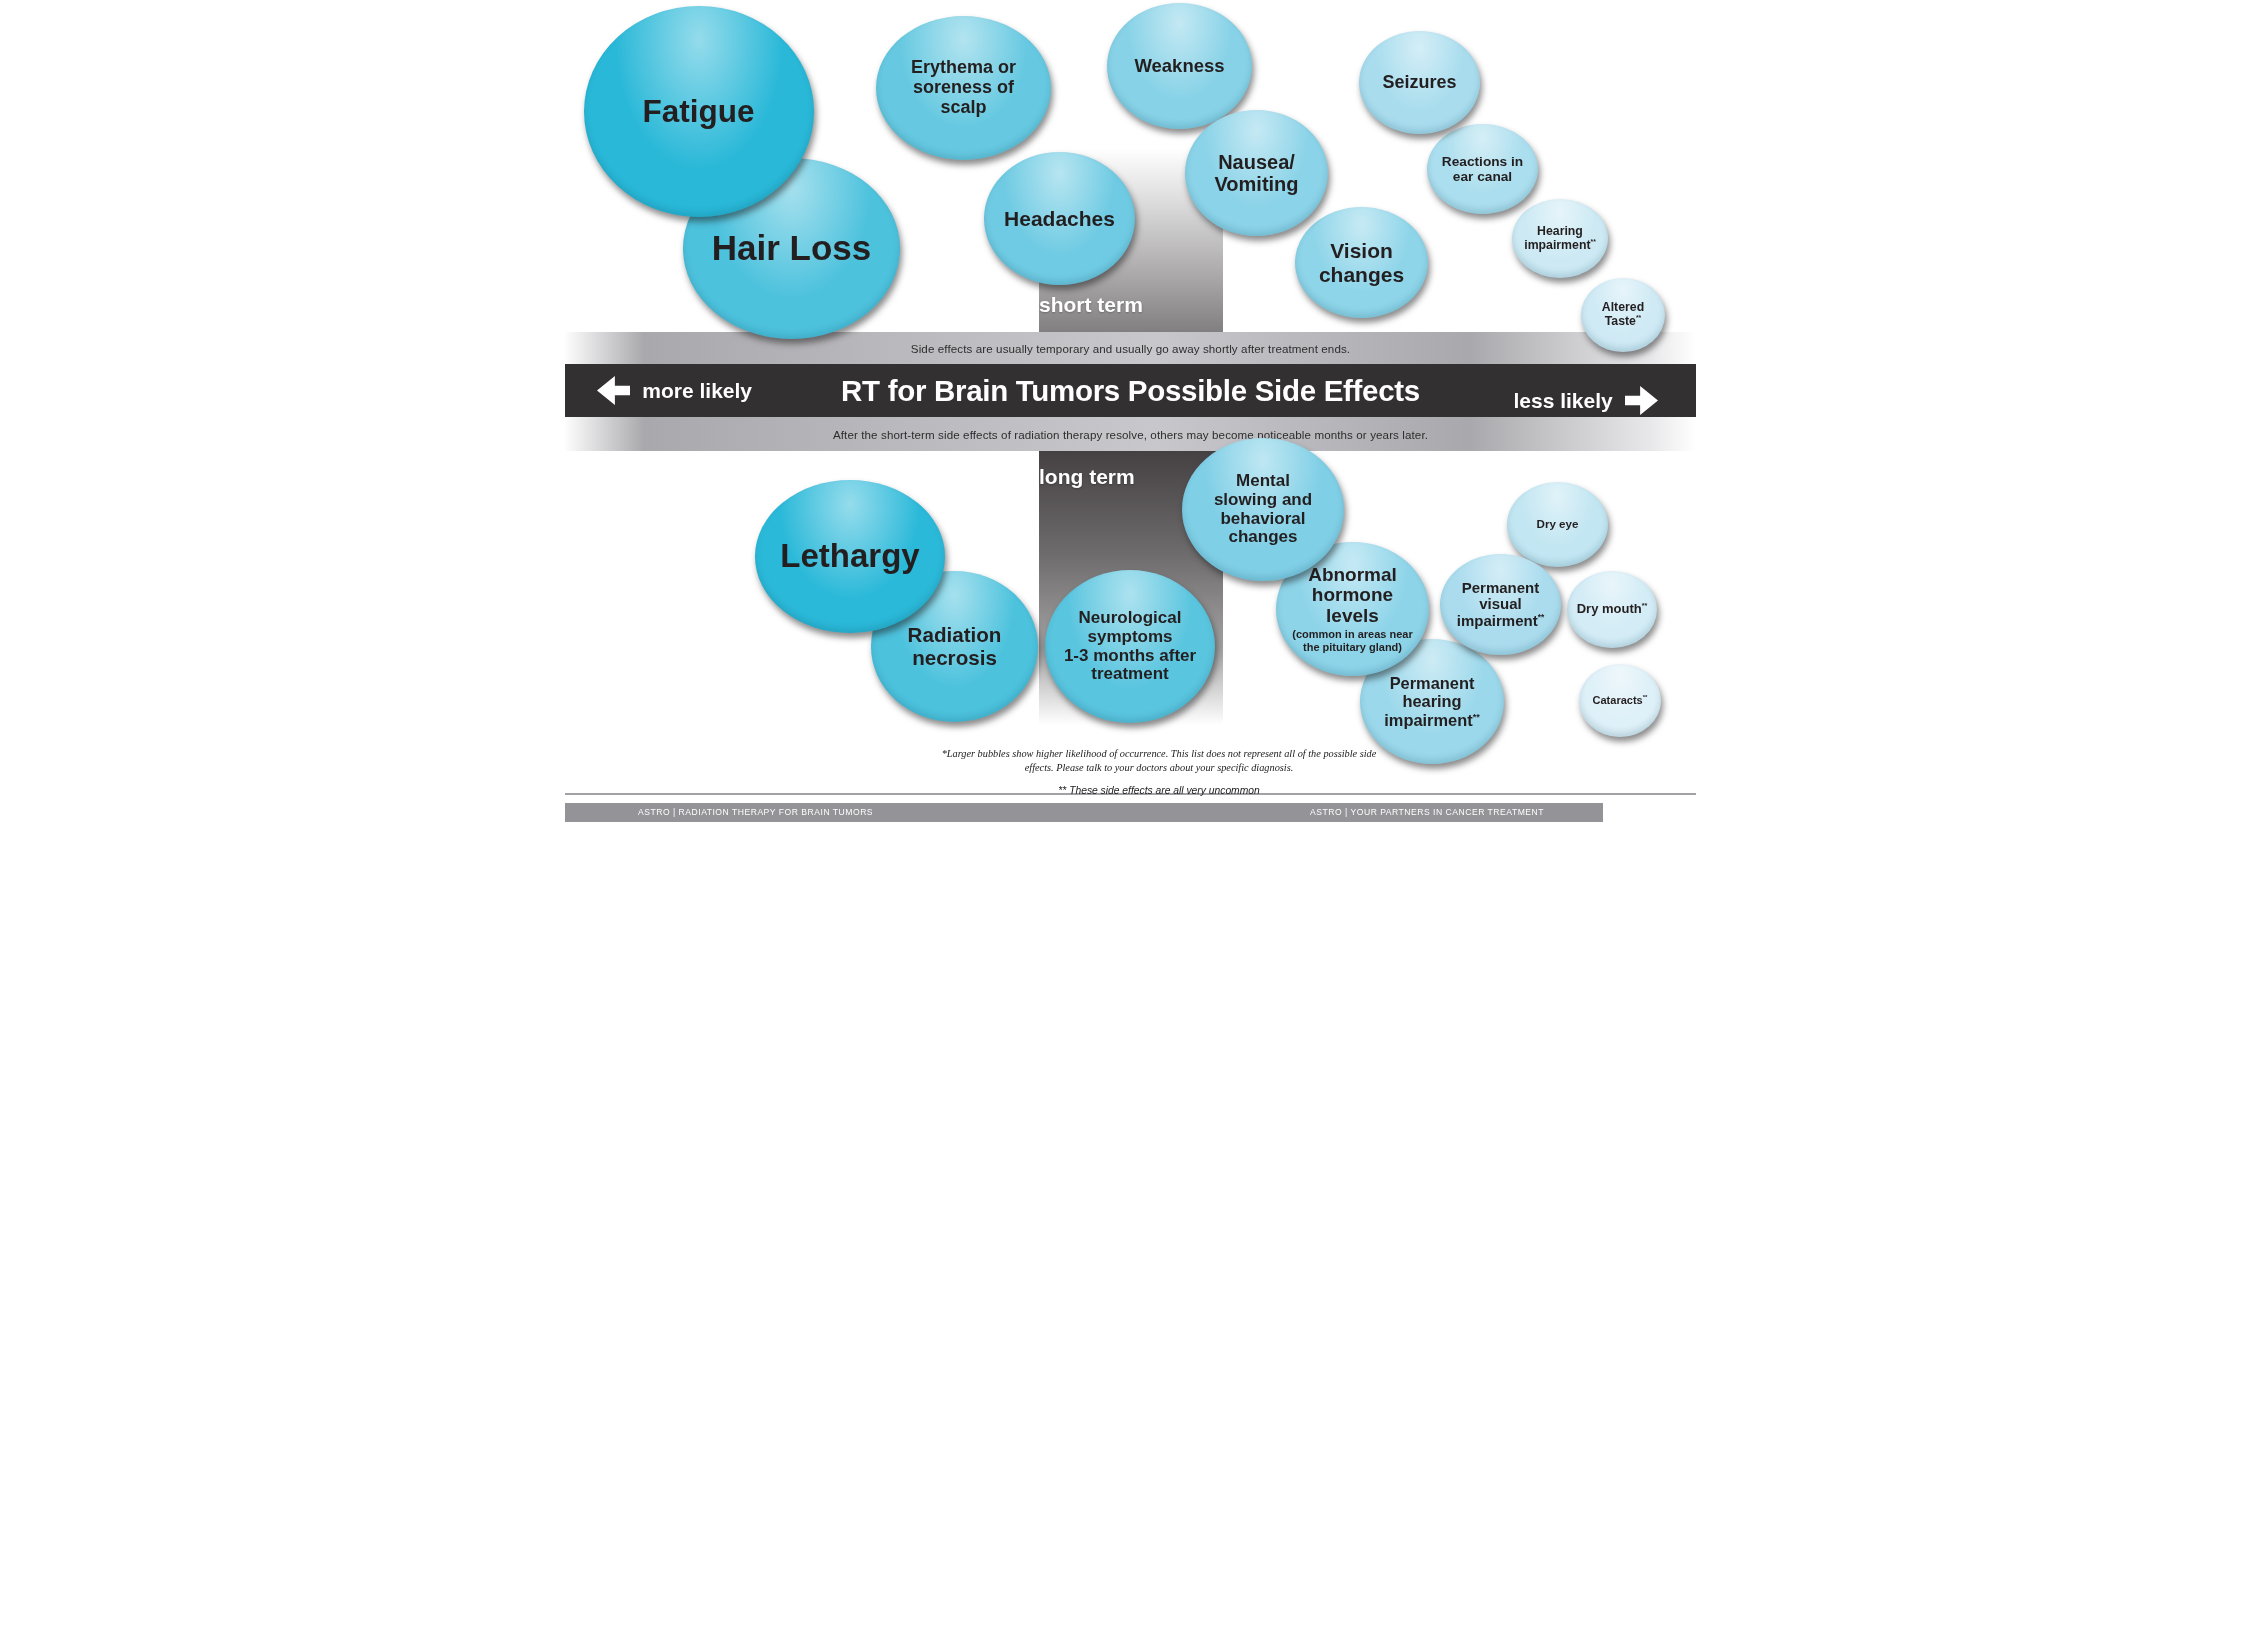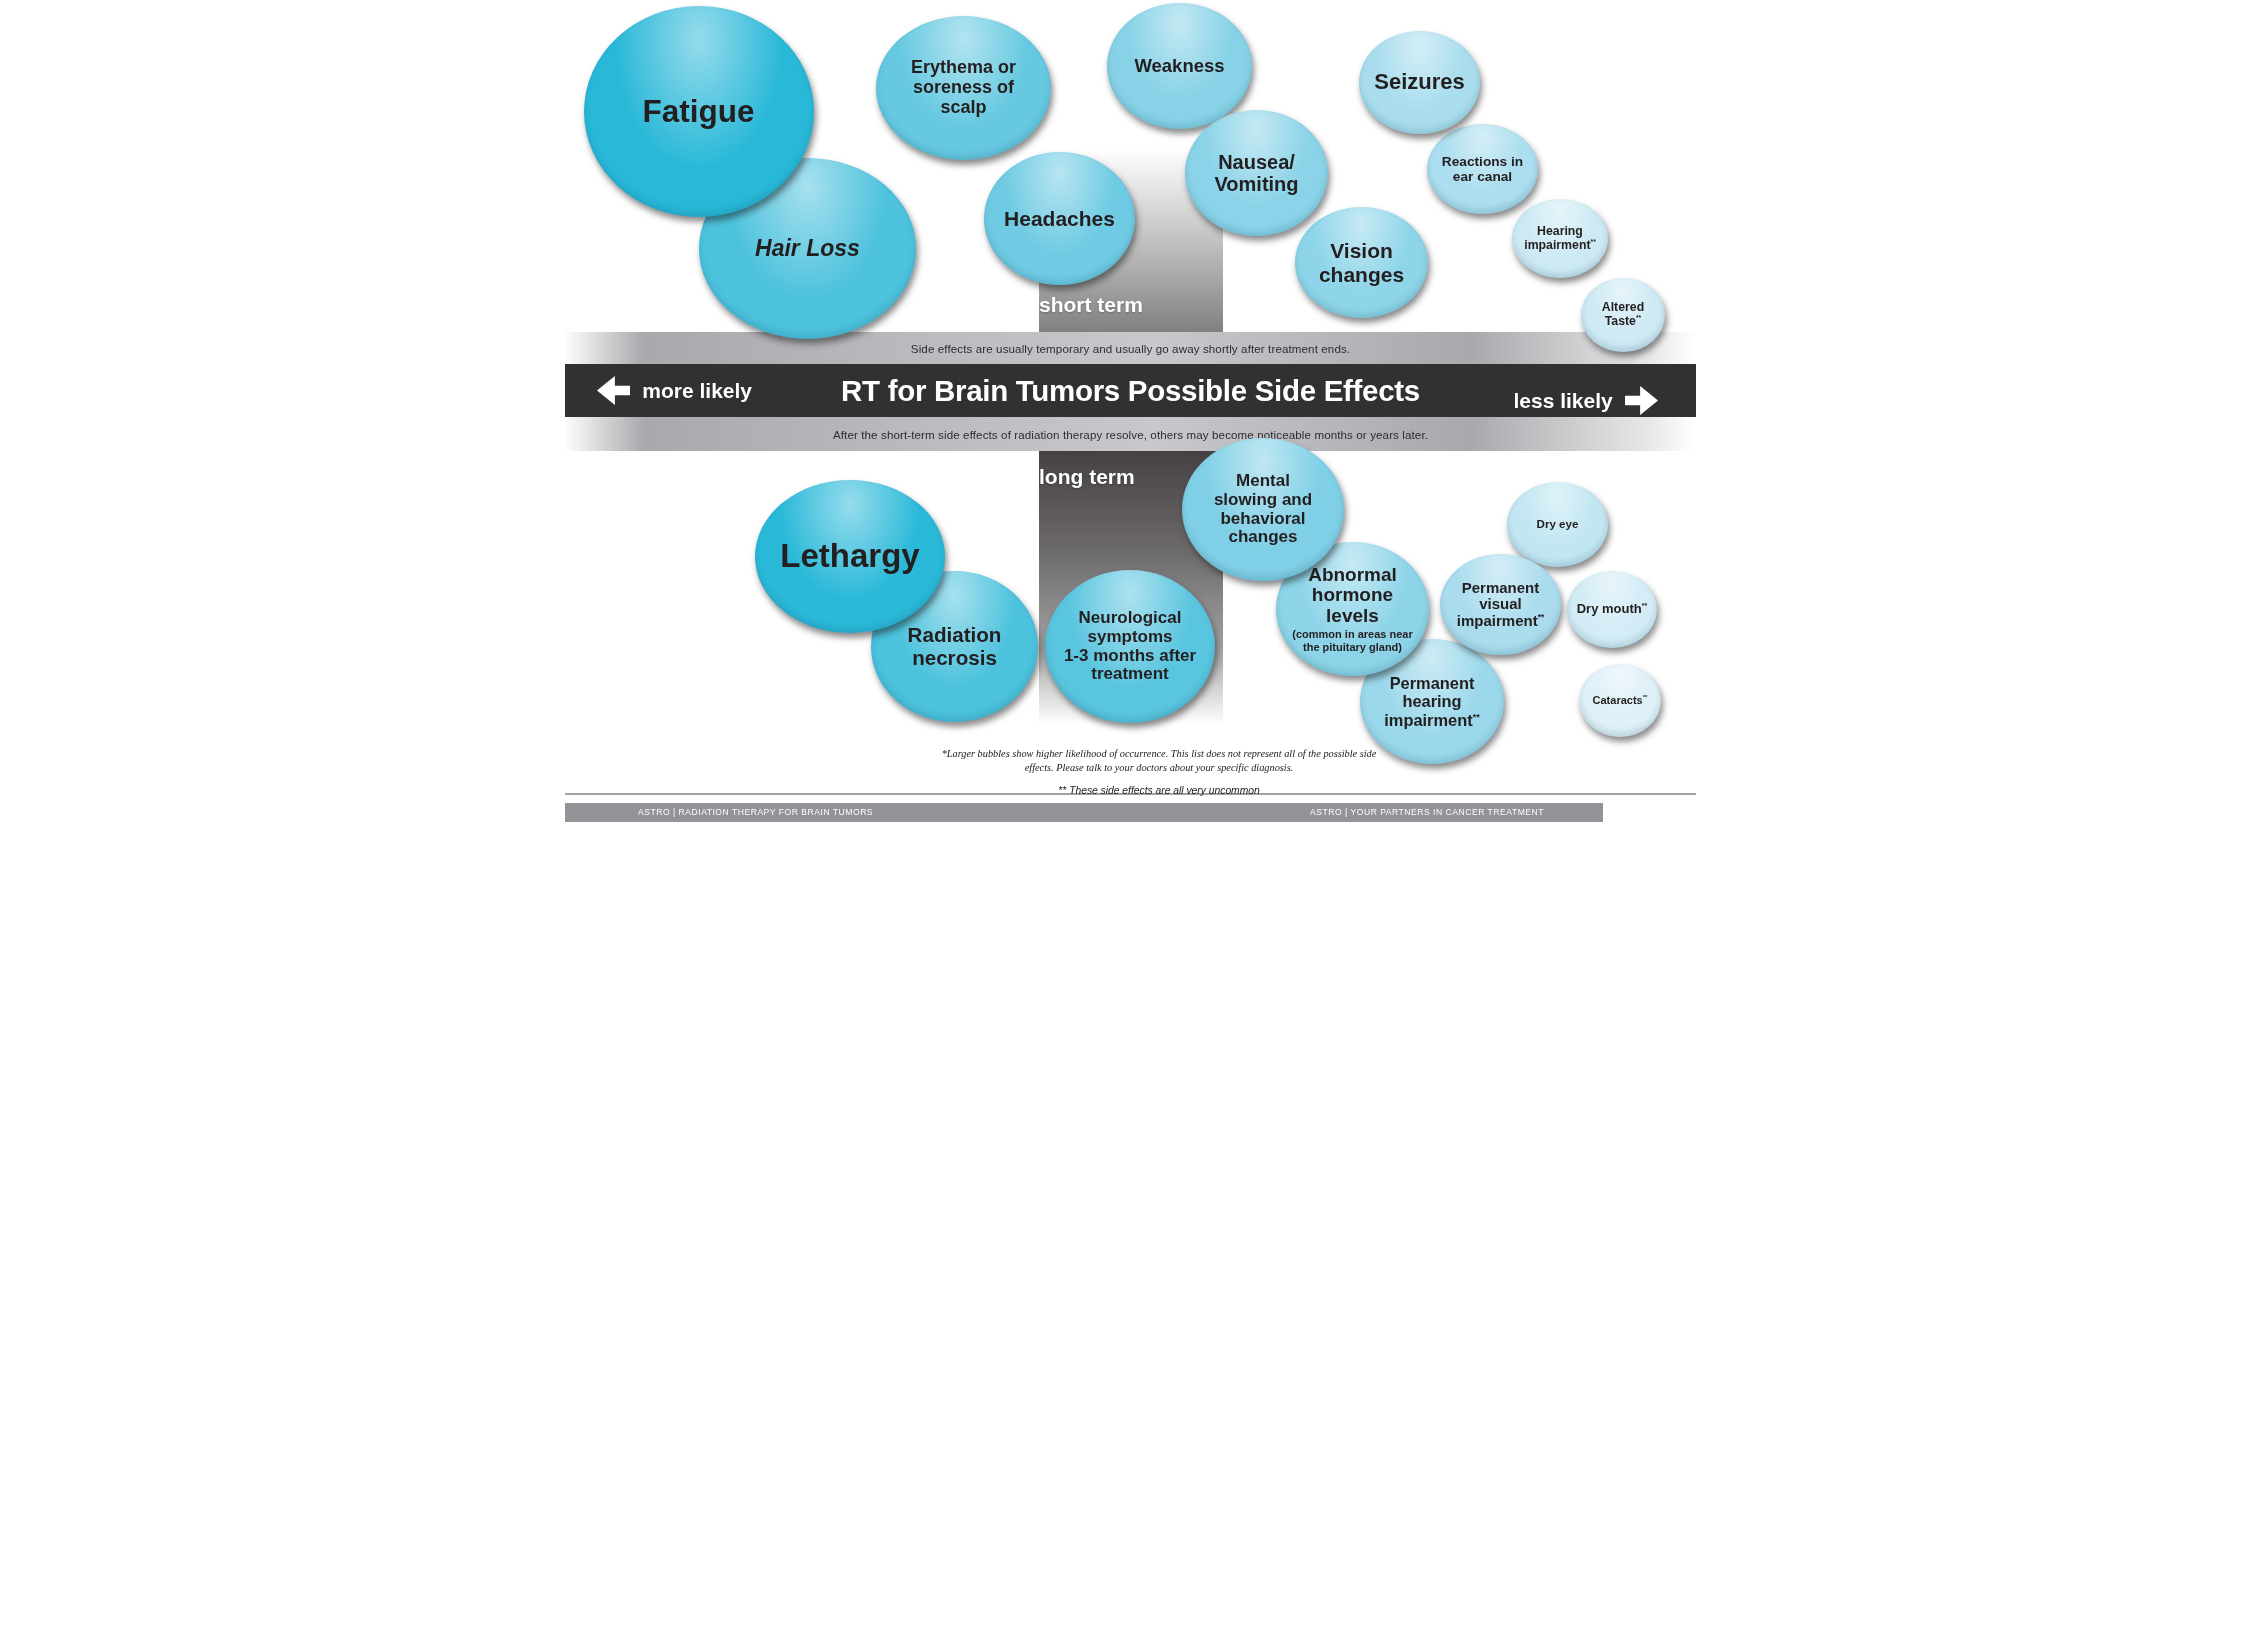--- a/index.html
+++ b/index.html
@@ -109,21 +109,21 @@
       </svg>
     </div>
   </div>
 
   <div id="bubbles-short">
       <div class="bubble" style="left: 18.5px; top: 6.2px; width: 230px; height: 211px; font-size: 31.5px; z-index: 40; background: radial-gradient(at 50% 16%, rgba(255, 255, 255, 0.5), rgba(255, 255, 255, 0) 52%), rgb(41, 184, 216);">
         <div>
           <span class="line">Fatigue</span>
         </div>
       </div>
-      <div class="bubble" style="left: 134px; top: 158px; width: 217px; height: 181px; font-size: 23px; z-index: 39; background: radial-gradient(at 50% 16%, rgba(255, 255, 255, 0.5), rgba(255, 255, 255, 0) 52%), rgb(77, 194, 221); font-style: italic;">
+      <div class="bubble" style="left: 118px; top: 158px; width: 217px; height: 181px; font-size: 35px; z-index: 39; background: radial-gradient(at 50% 16%, rgba(255, 255, 255, 0.5), rgba(255, 255, 255, 0) 52%), rgb(77, 194, 221);">
         <div>
           <span class="line">Hair Loss</span>
         </div>
       </div>
       <div class="bubble" style="left: 311px; top: 15.8px; width: 175px; height: 144px; font-size: 18px; z-index: 30; background: radial-gradient(at 50% 16%, rgba(255, 255, 255, 0.5), rgba(255, 255, 255, 0) 52%), rgb(102, 201, 225);">
         <div>
           <span class="line">Erythema or</span>
           <span class="line">soreness of</span>
           <span class="line">scalp</span>
         </div>
@@ -143,21 +143,21 @@
           <span class="line">Nausea/</span>
           <span class="line">Vomiting</span>
         </div>
       </div>
       <div class="bubble" style="left: 730px; top: 207px; width: 133px; height: 111px; font-size: 21px; z-index: 30; background: radial-gradient(at 50% 16%, rgba(255, 255, 255, 0.5), rgba(255, 255, 255, 0) 52%), rgb(142, 213, 233);">
         <div>
           <span class="line">Vision</span>
           <span class="line">changes</span>
         </div>
       </div>
-      <div class="bubble" style="left: 794px; top: 31px; width: 121px; height: 103px; font-size: 22px; z-index: 28; background: radial-gradient(at 50% 16%, rgba(255, 255, 255, 0.5), rgba(255, 255, 255, 0) 52%), rgb(169, 221, 238);">
+      <div class="bubble" style="left: 794px; top: 31px; width: 121px; height: 103px; font-size: 18px; z-index: 28; background: radial-gradient(at 50% 16%, rgba(255, 255, 255, 0.5), rgba(255, 255, 255, 0) 52%), rgb(169, 221, 238);">
         <div>
           <span class="line">Seizures</span>
         </div>
       </div>
       <div class="bubble" style="left: 862px; top: 124px; width: 111px; height: 90px; font-size: 13.7px; z-index: 27; background: radial-gradient(at 50% 16%, rgba(255, 255, 255, 0.5), rgba(255, 255, 255, 0) 52%), rgb(171, 222, 238);">
         <div>
           <span class="line">Reactions in</span>
           <span class="line">ear canal</span>
         </div>
       </div>

